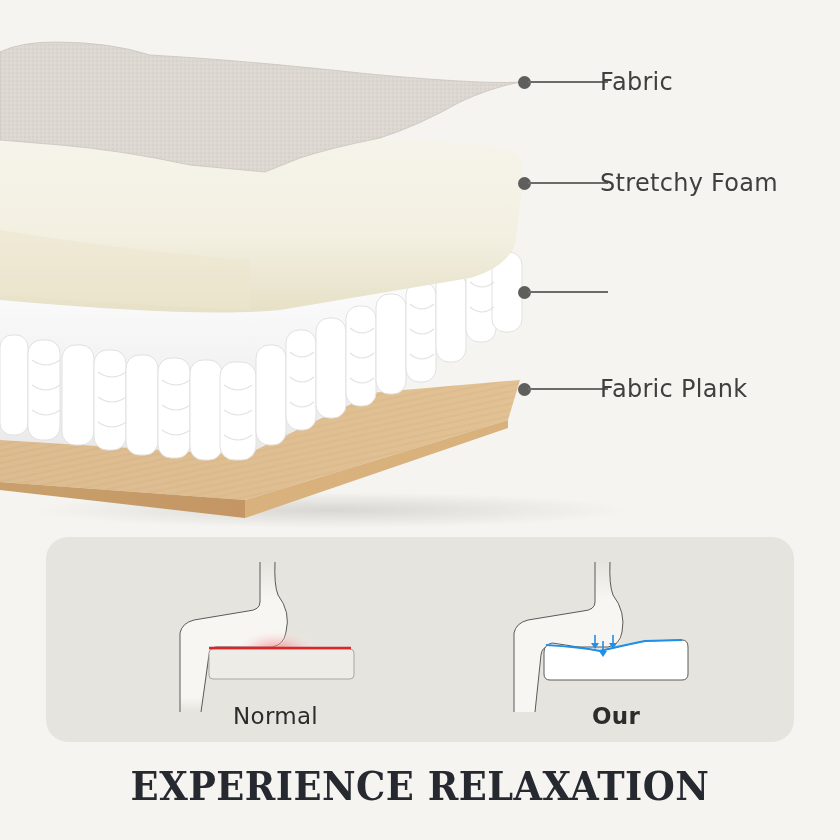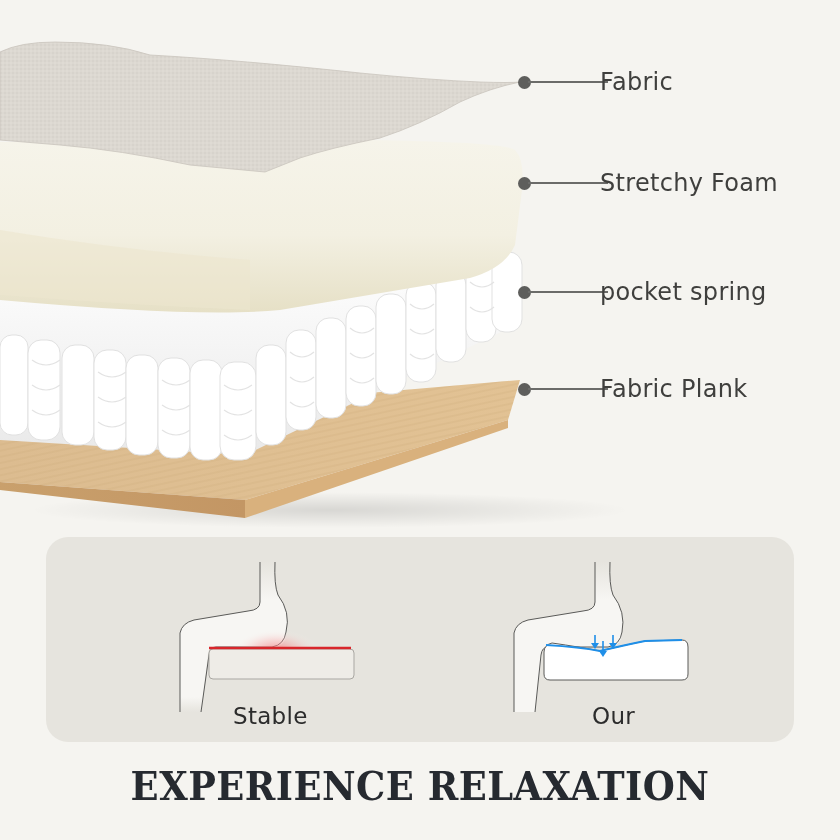--- a/index.html
+++ b/index.html
@@ -147,21 +147,20 @@
   </div>
   <div class="callout" style="top:173px;">
     <div class="dot"></div>
     <div class="line"></div>
     <div class="label">Stretchy Foam</div>
   </div>
   <div class="callout" style="top:282px;">
     <div class="dot"></div>
     <div class="line"></div>
     <div class="label">
-      <span>pocket spring</span>
     </div>
   </div>
   <div class="callout" style="top:379px;">
     <div class="dot"></div>
     <div class="line"></div>
     <div class="label">Fabric Plank</div>
   </div>
 </div>
 
 <div class="compare-panel">
@@ -187,21 +186,21 @@
       <path d="M214,25 L214,65 Q214,73 202,74 L148,83 Q136,86 134,96 L134,175 L155,175 L162,115 Q164,110 170,110 L230,110 Q240,108 240,95 Q245,75 232,58 Q228,48 229,25 Z" fill="url(#fadeTopN)"></path>
       <path d="M134,130 L134,175 L155,175 L162,115 Z" fill="url(#fadeBotN)"></path>
       <path d="M214,25 L214,65 Q214,73 202,74 L148,83 Q136,86 134,96 L134,175" fill="none" stroke="#5a5a58" stroke-width="1"></path>
       <path d="M229,25 Q228,48 232,58 Q245,75 240,95 Q238,108 226,110 L170,110 Q164,110 163,118 L155,175" fill="none" stroke="#5a5a58" stroke-width="1"></path>
 
       <ellipse cx="230" cy="105" rx="45" ry="25" fill="url(#redGlow)"></ellipse>
 
       <rect x="163" y="112" width="145" height="30" rx="4" fill="#eeece7" stroke="#a9a7a2" stroke-width="1"></rect>
       <line x1="163" y1="111" x2="305" y2="111" stroke="#d8262b" stroke-width="2.4"></line>
     </svg>
-    <div class="compare-label" style="left:187px;">Stable</div>
+    <div class="compare-label" style="left:187px;">Normal</div>
   </div>
 
   <div class="compare-item" style="left:374px;">
     <svg width="374" height="205" viewBox="0 0 374 205">
       <defs>
         <linearGradient id="fadeTopO" x1="0" y1="0" x2="0" y2="1">
           <stop offset="0" stop-color="#e6e4de"></stop>
           <stop offset="0.25" stop-color="#f7f6f3"></stop>
         </linearGradient>
       </defs>
@@ -214,17 +213,17 @@
 
       <g fill="#1f8fe8" stroke="#1f8fe8" stroke-width="1.6">
         <line x1="175" y1="98" x2="175" y2="110"></line>
           <polygon points="171,106 179,106 175,112" stroke="none"></polygon>
         <line x1="183" y1="104" x2="183" y2="118"></line>
           <polygon points="179,114 187,114 183,120" stroke="none"></polygon>
         <line x1="193" y1="98" x2="193" y2="110"></line>
           <polygon points="189,106 197,106 193,112" stroke="none"></polygon>
       </g>
     </svg>
-    <div class="compare-label" style="left:172px;">Our</div>
+    <div class="compare-label" style="left:172px;font-weight:bold;">Our</div>
   </div>
 </div>
 
 <div class="headline">EXPERIENCE RELAXATION</div>
 
 </body></html>

